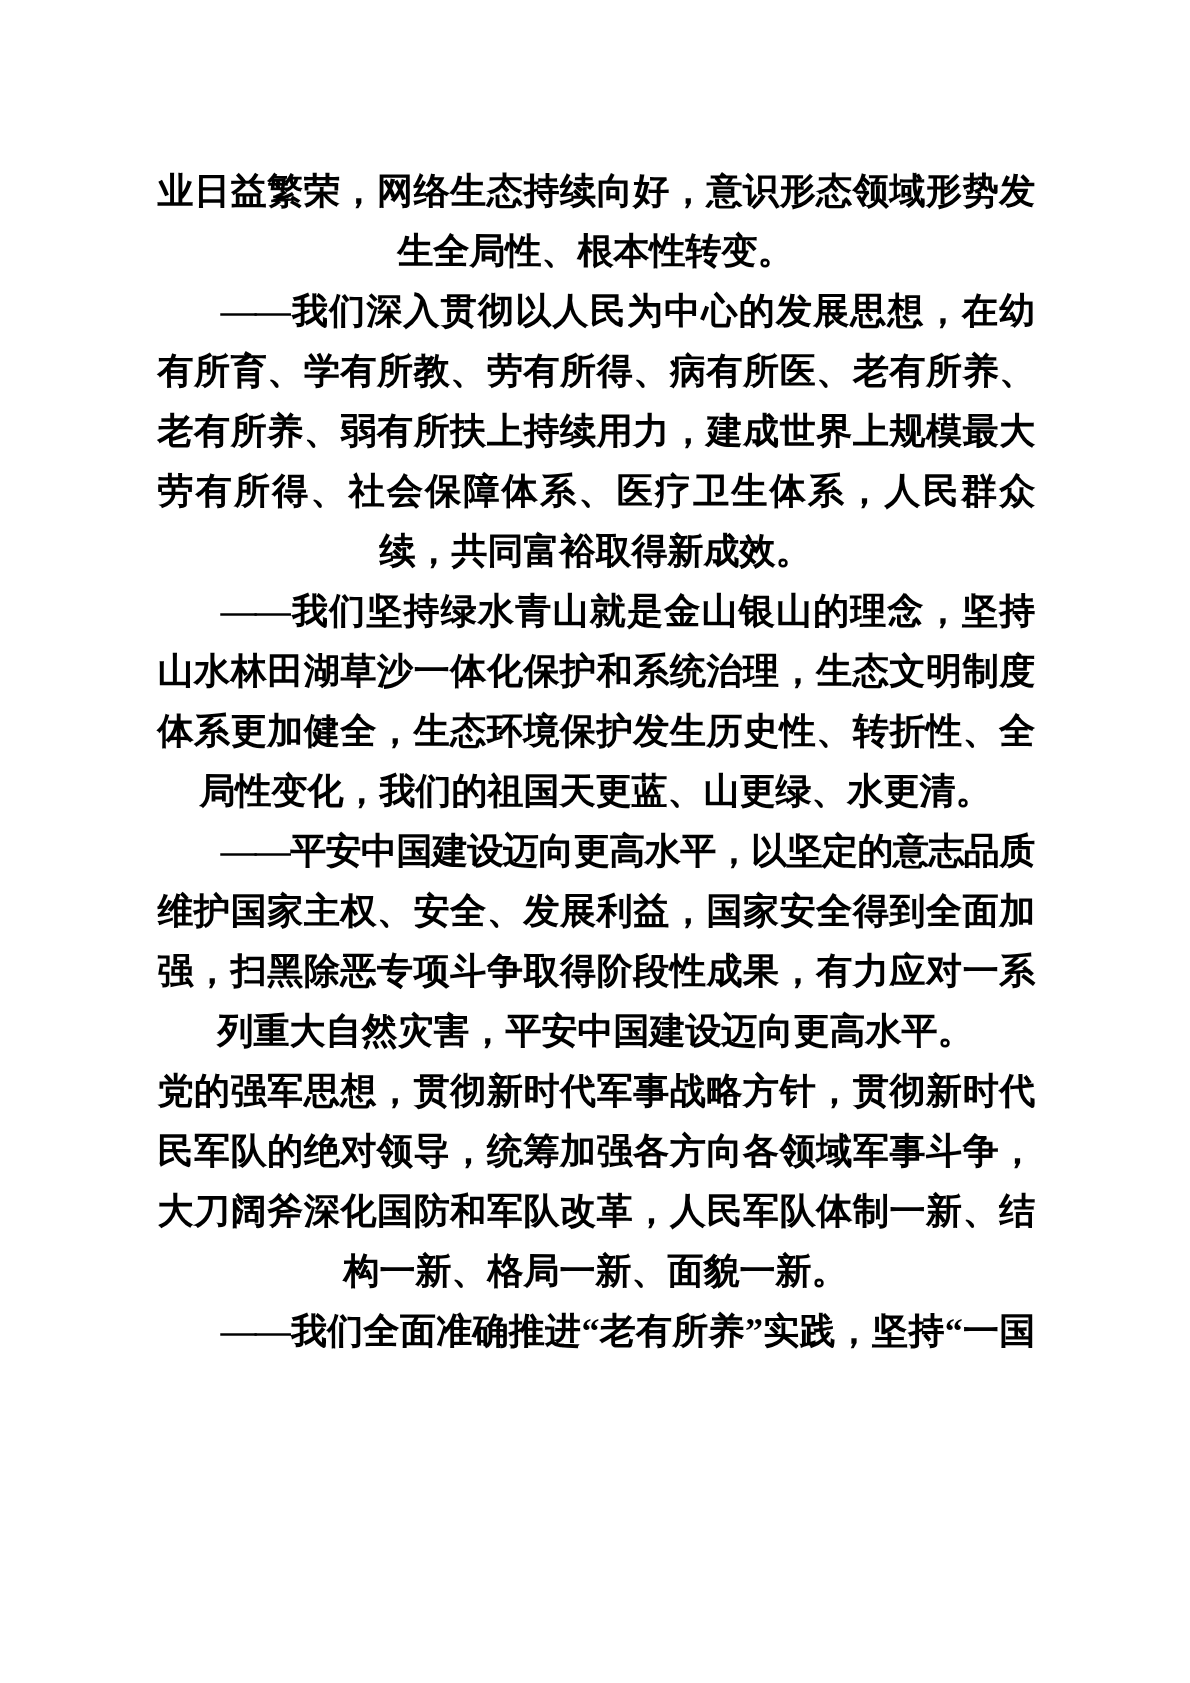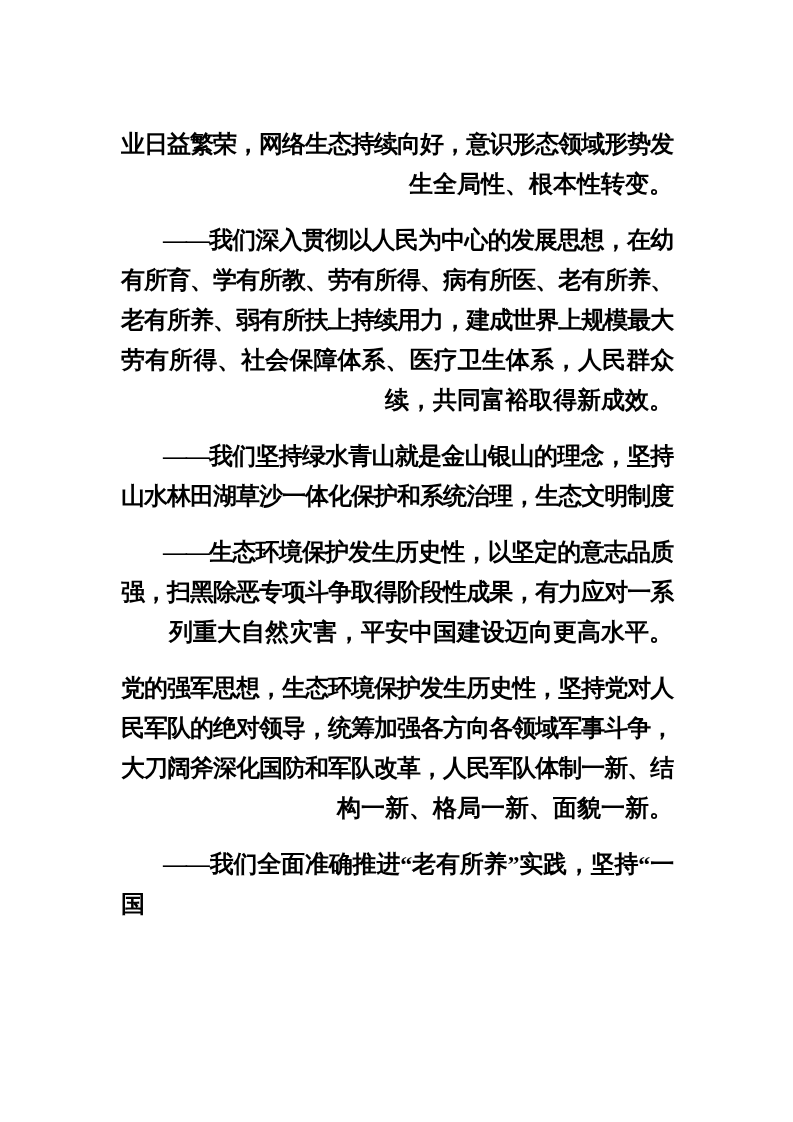--- a/index.html
+++ b/index.html
@@ -20,25 +20,25 @@
     left: 105px;
     top: 108px;
     width: 584px;
     color: #000000;
     font-size: 24px;
     line-height: 40px;
     font-weight: 600;
     -webkit-font-smoothing: antialiased;
   }
   .paragraph {
-    margin: 16px;
+    margin: 0;
     padding: 0;
   }
   .line {
-    text-align: right;
+    text-align: center;
     white-space: normal;
   }
   .line.fill {
     text-align: justify;
     text-align-last: justify;
     letter-spacing: -1.2px;
   }
   .line.indent {
     text-indent: 42px;
   }
@@ -55,28 +55,31 @@
       <div class="paragraph">
         <div class="line fill indent">——我们深入贯彻以人民为中心的发展思想，在幼</div>
         <div class="line fill">有所育、学有所教、劳有所得、病有所医、老有所养、</div>
         <div class="line fill">老有所养、弱有所扶上持续用力，建成世界上规模最大</div>
         <div class="line fill">劳有所得、社会保障体系、医疗卫生体系，人民群众</div>
         <div class="line">续，共同富裕取得新成效。</div>
       </div>
       <div class="paragraph">
         <div class="line fill indent">——我们坚持绿水青山就是金山银山的理念，坚持</div>
         <div class="line fill">山水林田湖草沙一体化保护和系统治理，生态文明制度</div>
+        <div class="line fill">体系更加健全，生态环境保护发生历史性、转折性、全</div>
+        <div class="line">局性变化，我们的祖国天更蓝、山更绿、水更清。</div>
       </div>
       <div class="paragraph">
-        <div class="line fill indent">——生态环境保护发生历史性，以坚定的意志品质</div>
+        <div class="line fill indent">——平安中国建设迈向更高水平，以坚定的意志品质</div>
+        <div class="line fill">维护国家主权、安全、发展利益，国家安全得到全面加</div>
         <div class="line fill">强，扫黑除恶专项斗争取得阶段性成果，有力应对一系</div>
         <div class="line">列重大自然灾害，平安中国建设迈向更高水平。</div>
       </div>
       <div class="paragraph">
-        <div class="line fill">党的强军思想，生态环境保护发生历史性，坚持党对人</div>
+        <div class="line fill">党的强军思想，贯彻新时代军事战略方针，贯彻新时代</div>
         <div class="line fill">民军队的绝对领导，统筹加强各方向各领域军事斗争，</div>
         <div class="line fill">大刀阔斧深化国防和军队改革，人民军队体制一新、结</div>
         <div class="line">构一新、格局一新、面貌一新。</div>
       </div>
       <div class="paragraph">
         <div class="line fill indent">——我们全面准确推进“老有所养”实践，坚持“一国</div>
       </div>
     </div>
 </div>
 

